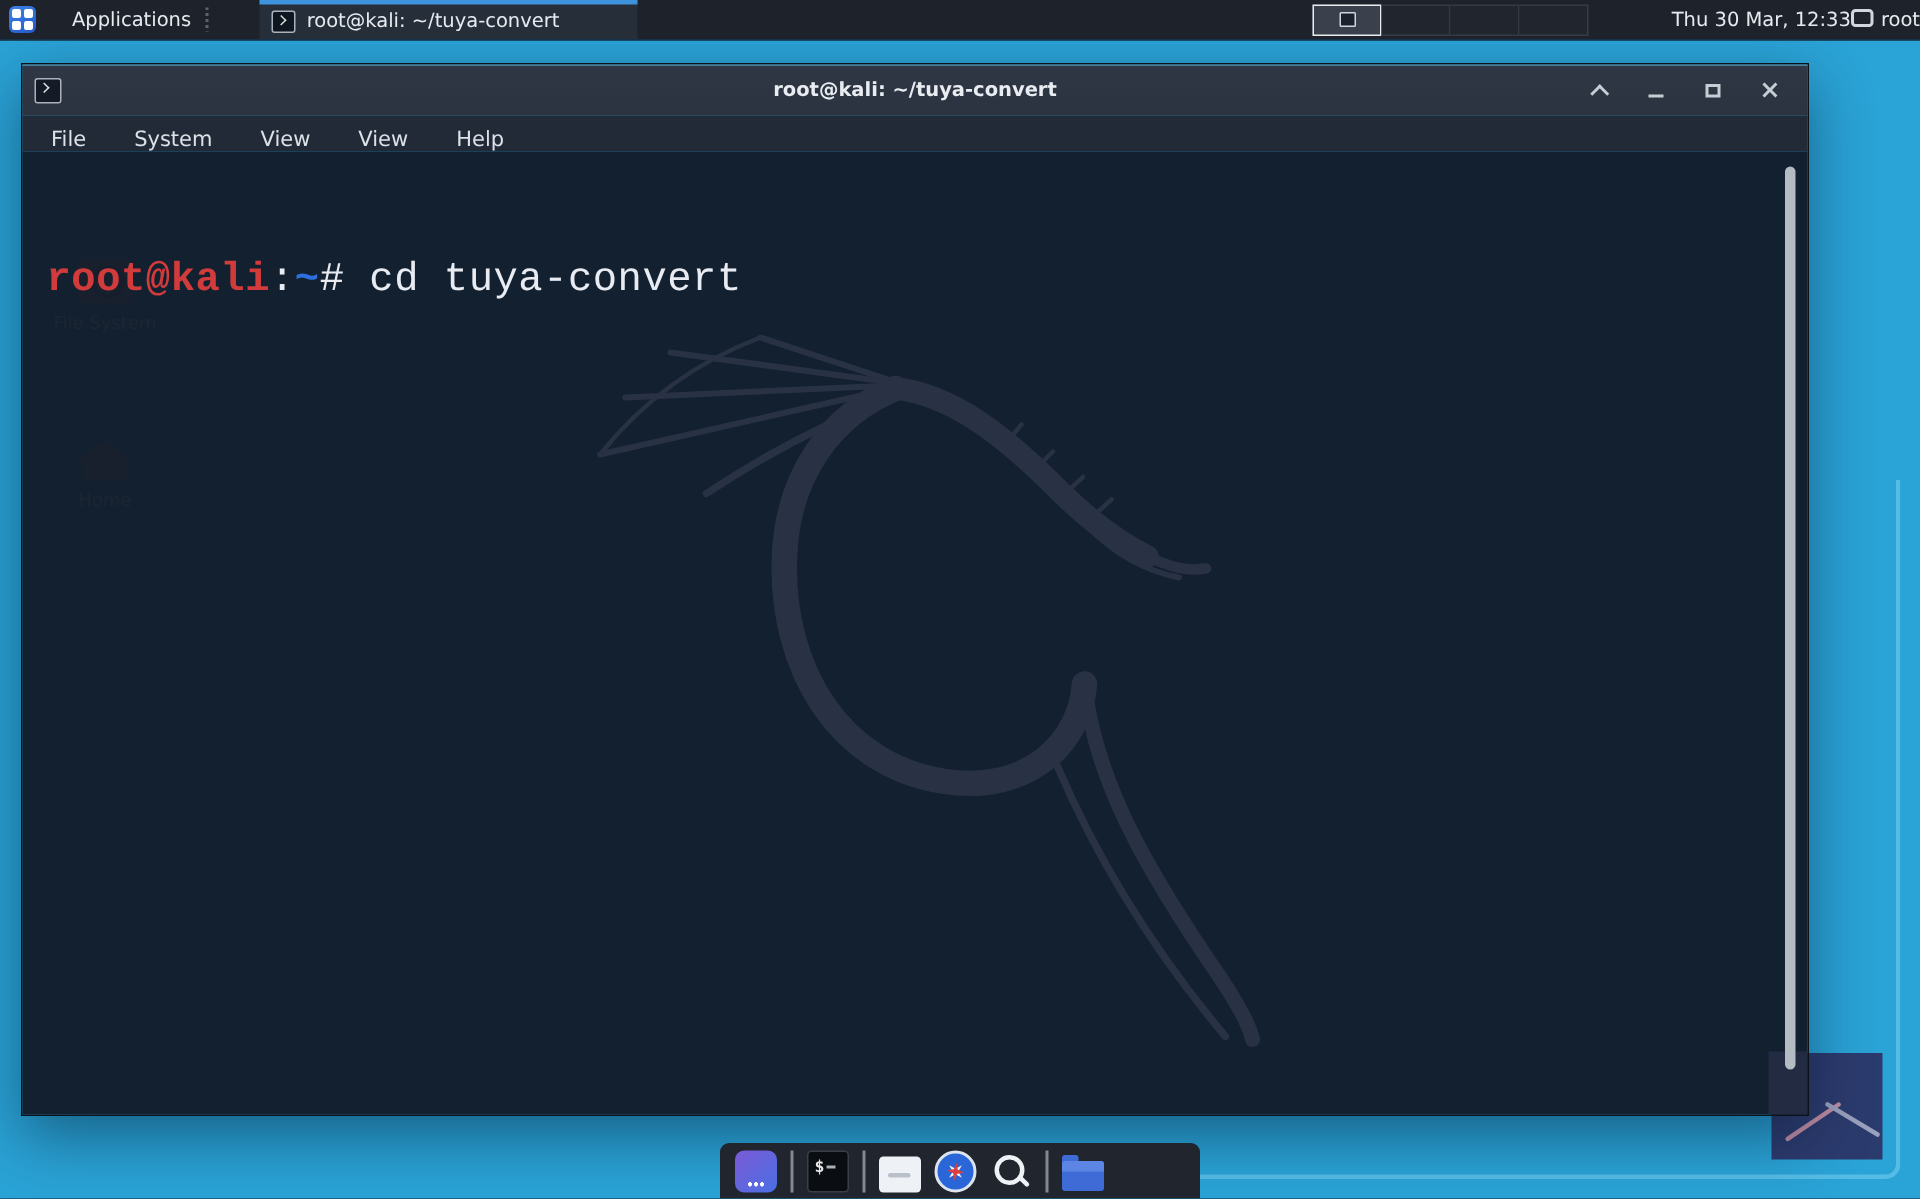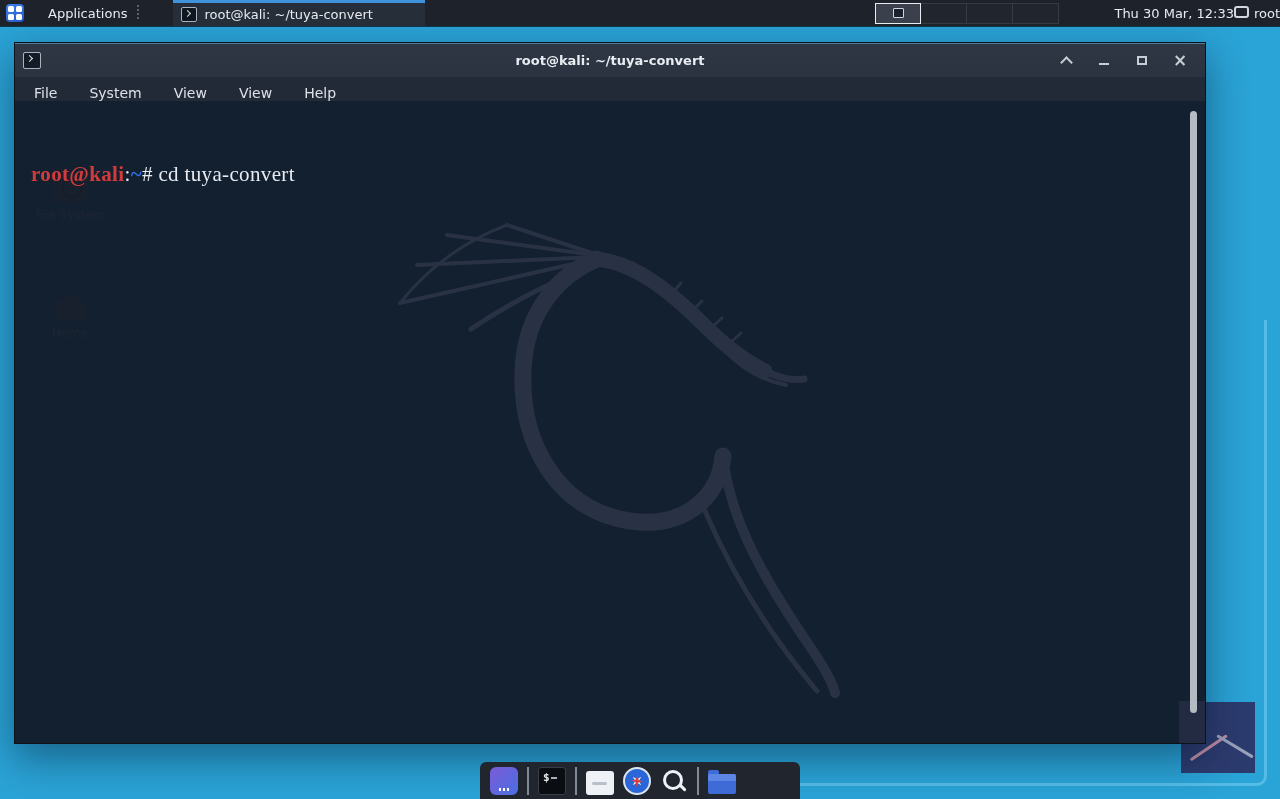--- a/index.html
+++ b/index.html
@@ -70,22 +70,22 @@
   .glyph-min{width:10px;height:2px;background:#c7cdd4;margin-top:6px}
   .glyph-max{width:10px;height:9px;border:2px solid #c7cdd4}
   .glyph-close{font-size:17px;line-height:1;font-weight:bold}
   .menubar{height:24px;background:var(--menubar-bg,#232a37);display:flex;align-items:flex-end;
     padding-left:19px;gap:32px;color:#dde2e8;font-size:14px;flex:none}
   .menu-item{white-space:nowrap}
 
   .content{flex:1;position:relative;background:rgba(17,24,38,0.945);overflow:hidden}
   .ghost-square{position:absolute;right:0;bottom:0;width:26px;height:42px;background:#222b42;z-index:1}
   .dragon{position:absolute;left:370px;top:120px;z-index:1;opacity:.95}
-  .termtext{position:relative;z-index:5;padding:6px 0 0 16px;
-    font-family:Liberation Serif, serif;font-size:21px;line-height:27px;
+  .termtext{position:relative;z-index:5;padding:19px 0 0 16px;
+    font-family:Liberation Mono, monospace;font-size:27px;line-height:27px;
     letter-spacing:.35px;color:var(--terminal-text,#e8ebf2);white-space:pre}
   .p-user{color:var(--prompt-user-red,#d13b3b);font-weight:bold}
   .p-path{color:var(--prompt-path-blue,#2e6fdf);font-weight:bold}
   .cursor{display:inline-block;width:11px;height:21px;background:#eceff4;vertical-align:-3px;margin-left:1px}
   .vscroll{position:absolute;right:8px;top:10px;width:7px;height:602px;background:var(--scrollbar,#b4bbc2);border-radius:4px;z-index:6}
 
   
   .dock{position:absolute;left:480px;bottom:0;height:37px;width:320px;background:var(--dock-bg,#20252e);
     border-radius:6px 6px 0 0;display:flex;align-items:center;gap:9px;padding:0 10px;z-index:30}
   .dock-sep{width:2px;height:28px;background:#9aa3ad;opacity:.8;flex:none}

